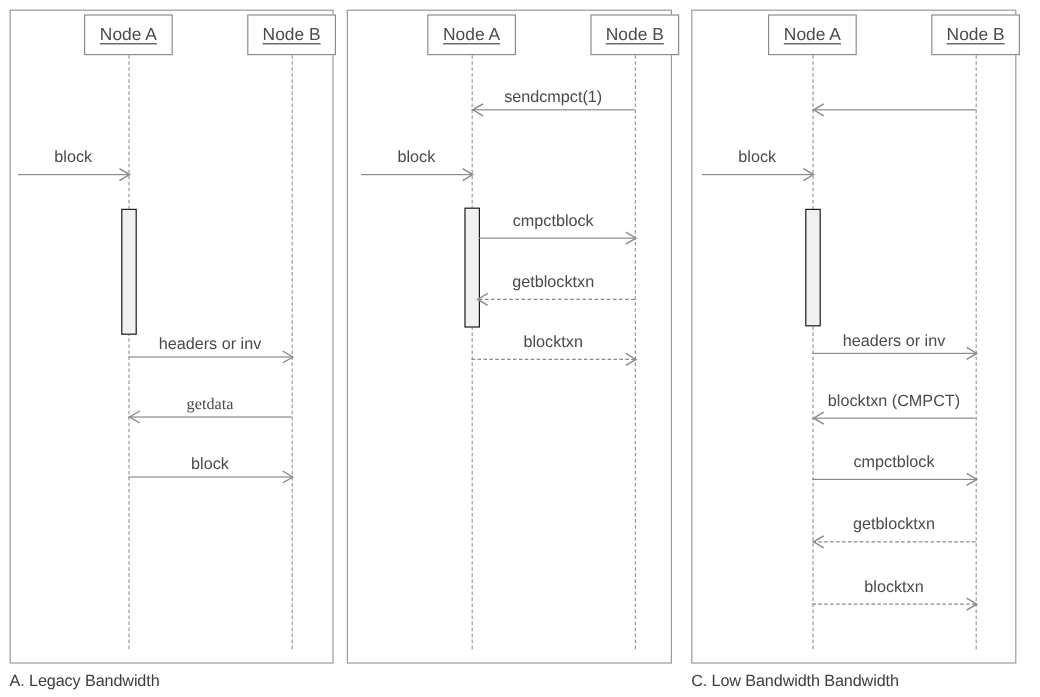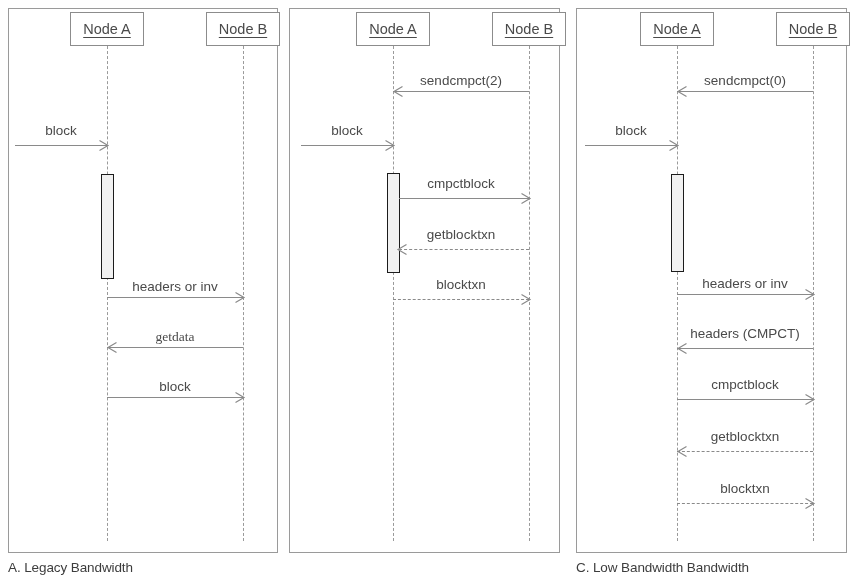--- a/index.html
+++ b/index.html
@@ -145,21 +145,21 @@
   </div>
   <div class="node-box" style="left:492px; top:12px; width:74px; height:34px;">
     <span class="node-label">Node B</span>
   </div>
 
   <div class="lifeline" style="left:393px; top:46px; height:495px;"></div>
   <div class="lifeline" style="left:529px; top:46px; height:495px;"></div>
 
   <div class="activation" style="left:387px; top:173px; width:13px; height:100px;"></div>
 
-  <div class="msg-label" style="left:393px; top:73px; width:136px;">sendcmpct(2)</div>
+  <div class="msg-label" style="left:393px; top:73px; width:136px;">sendcmpct(1)</div>
   <div class="msg-line" style="left:393px; top:91px; width:136px;"></div>
   <div class="arrowhead" style="left:393px; top:86px;">
     <svg width="10" height="11" viewBox="0 0 10 11">
         <path d="M9.5 0.5 L1 5.5 L9.5 10.5" fill="none" stroke="#8a8a8a" stroke-width="1.2"></path>
       </svg>
   </div>
 
   <div class="msg-label" style="left:301px; top:123px; width:92px;">block</div>
   <div class="msg-line" style="left:301px; top:145px; width:92px;"></div>
   <div class="arrowhead" style="left:385px; top:140px;">
@@ -200,21 +200,20 @@
   </div>
   <div class="node-box" style="left:776px; top:12px; width:74px; height:34px;">
     <span class="node-label">Node B</span>
   </div>
 
   <div class="lifeline" style="left:677px; top:46px; height:495px;"></div>
   <div class="lifeline" style="left:813px; top:46px; height:495px;"></div>
 
   <div class="activation" style="left:671px; top:174px; width:13px; height:98px;"></div>
 
-  <div class="msg-label" style="left:677px; top:73px; width:136px;">sendcmpct(0)</div>
   <div class="msg-line" style="left:677px; top:91px; width:136px;"></div>
   <div class="arrowhead" style="left:677px; top:86px;">
     <svg width="10" height="11" viewBox="0 0 10 11">
         <path d="M9.5 0.5 L1 5.5 L9.5 10.5" fill="none" stroke="#8a8a8a" stroke-width="1.2"></path>
       </svg>
   </div>
 
   <div class="msg-label" style="left:585px; top:123px; width:92px;">block</div>
   <div class="msg-line" style="left:585px; top:145px; width:92px;"></div>
   <div class="arrowhead" style="left:669px; top:140px;">
@@ -224,21 +223,21 @@
   </div>
 
   <div class="msg-label" style="left:677px; top:276px; width:136px;">headers or inv</div>
   <div class="msg-line" style="left:677px; top:294px; width:136px;"></div>
   <div class="arrowhead" style="left:805px; top:289px;">
     <svg width="10" height="11" viewBox="0 0 10 11">
         <path d="M0.5 0.5 L9 5.5 L0.5 10.5" fill="none" stroke="#8a8a8a" stroke-width="1.2"></path>
       </svg>
   </div>
 
-  <div class="msg-label" style="left:672px; top:326px; width:146px;">headers (CMPCT)</div>
+  <div class="msg-label" style="left:672px; top:326px; width:146px;">blocktxn (CMPCT)</div>
   <div class="msg-line" style="left:677px; top:348px; width:136px;"></div>
   <div class="arrowhead" style="left:677px; top:343px;">
     <svg width="10" height="11" viewBox="0 0 10 11">
         <path d="M9.5 0.5 L1 5.5 L9.5 10.5" fill="none" stroke="#8a8a8a" stroke-width="1.2"></path>
       </svg>
   </div>
 
   <div class="msg-label" style="left:677px; top:377px; width:136px;">cmpctblock</div>
   <div class="msg-line" style="left:677px; top:399px; width:136px;"></div>
   <div class="arrowhead" style="left:805px; top:394px;">

